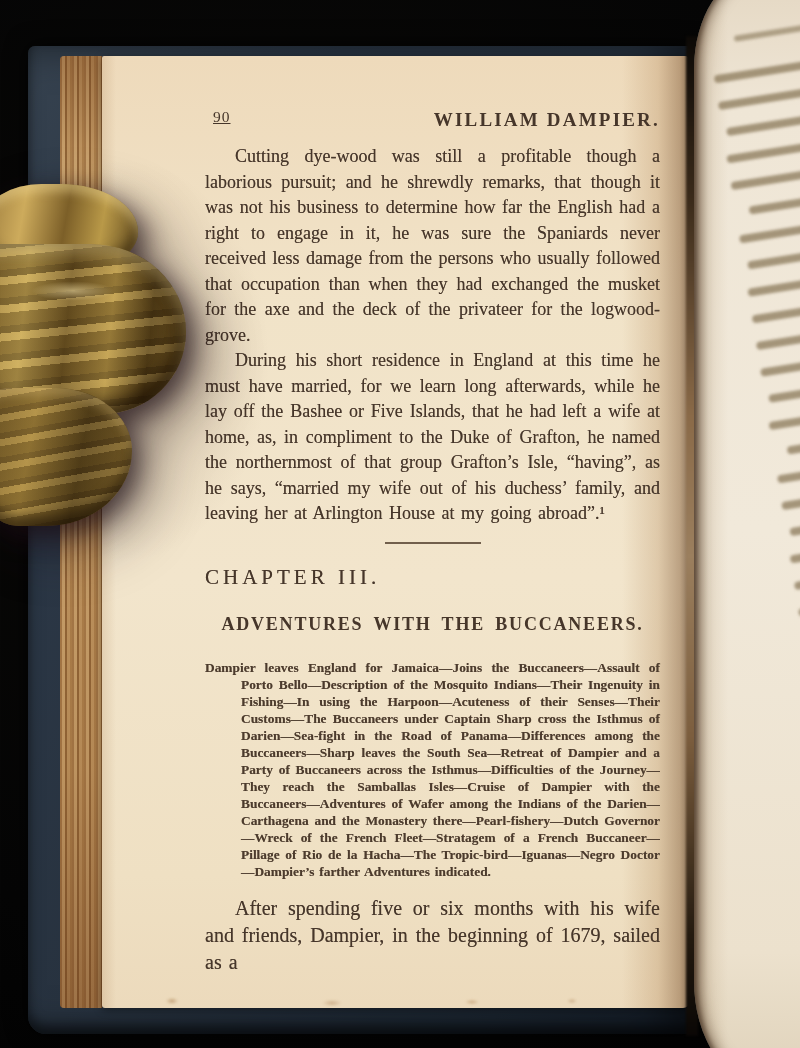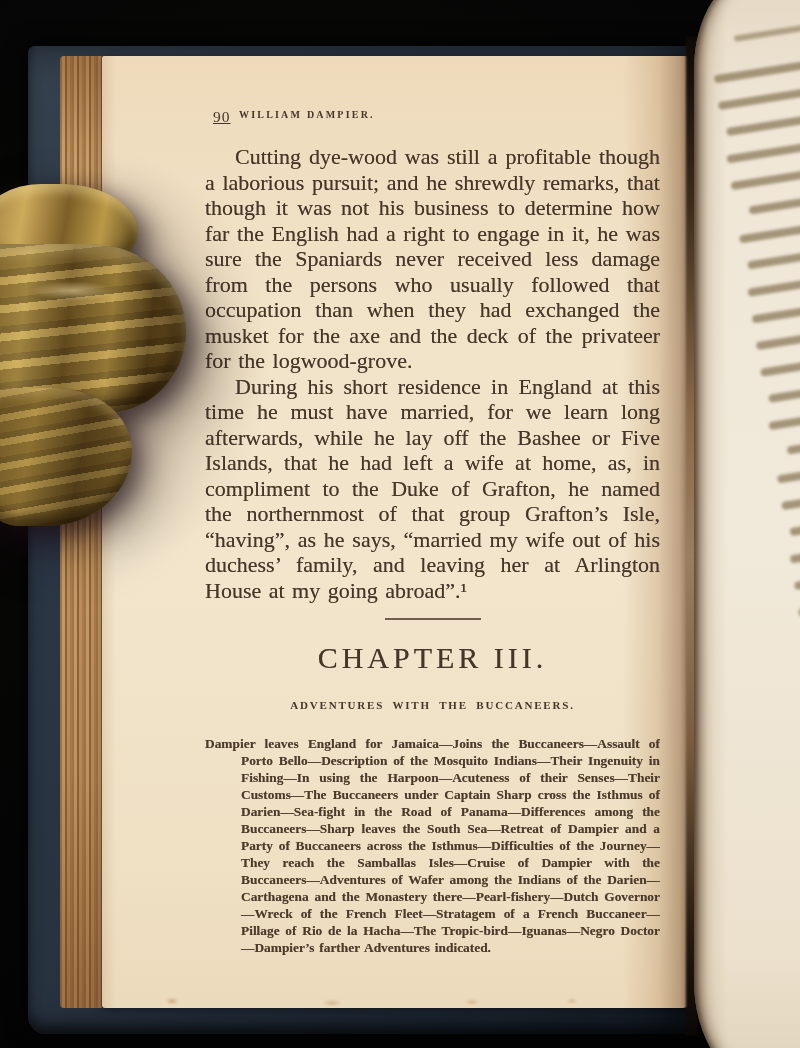--- a/index.html
+++ b/index.html
@@ -33,30 +33,30 @@
       radial-gradient(9px 5px at 30px 9px, rgba(140,85,30,.4), transparent 70%),
       radial-gradient(14px 5px at 190px 11px, rgba(140,85,30,.3), transparent 70%),
       radial-gradient(10px 4px at 330px 10px, rgba(150,95,35,.35), transparent 70%),
       radial-gradient(7px 4px at 430px 9px, rgba(140,85,30,.3), transparent 70%);}
 
   
   .text-col{left:103px;top:0;width:455px;height:952px;color:#46362a;}
   .text-col *{position:static;}
   .pg-head{position:absolute;left:0;top:52px;width:455px;height:22px;}
   .pg-num{position:absolute;left:8px;top:0;font-size:15.5px;letter-spacing:1px;text-decoration:underline;}
-  .run-head{position:absolute;left:0;top:1px;width:100%;text-align:left;padding-left:34px;
-    font-size:10px;letter-spacing:2.2px;font-weight:700;
+  .run-head{position:absolute;left:0;top:1px;width:100%;text-align:right;padding-left:34px;
+    font-size:19px;letter-spacing:2.2px;font-weight:700;
     font-variant:small-caps;text-transform:uppercase;}
   .flow{position:absolute;left:0;top:88px;width:455px;}
-  .flow p.body{font-size:22px;line-height:25.5px;text-align:justify;margin:0;
+  .flow p.body{font-size:18px;line-height:25.5px;text-align:justify;margin:0;
     text-indent:30px;word-spacing:2px;text-shadow:0 0 .5px rgba(70,54,42,.6);}
   .rule{width:96px;height:0;border-top:2px solid #5a4835;margin:15px auto 0 auto;opacity:.85;}
-  .chapter{font-size:30px;font-weight:400;letter-spacing:4px;text-align:center;
+  .chapter{font-size:21px;font-weight:400;letter-spacing:4px;
     margin:21px 0 0 0;text-shadow:0 0 .5px rgba(70,54,42,.6);}
-  .chapsub{font-size:11px;font-weight:700;letter-spacing:1.8px;text-align:center;
+  .chapsub{font-size:18px;font-weight:700;letter-spacing:1.8px;text-align:center;
     margin:24px 0 0 0;word-spacing:4px;}
   .synopsis{font-size:13.4px;line-height:17px;text-align:justify;margin:24px 0 0 0;
     padding-left:36px;text-indent:-36px;word-spacing:1.5px;font-weight:600;
     color:#4c3b2d;text-shadow:0 0 .4px rgba(76,59,45,.5);}
   .closing{font-size:20px;line-height:27px;text-align:justify;margin:15px 0 0 0;
     text-indent:30px;word-spacing:2px;text-shadow:0 0 .5px rgba(70,54,42,.6);}
   .footnote{font-size:14px;text-align:center;margin:3px 0 0 0;word-spacing:1px;}
   .footnote .fn-mark{font-size:10px;vertical-align:super;font-weight:700;}
   .footnote .fn-work{font-style:italic;}
 
@@ -121,20 +121,21 @@
         <p class="body">Cutting dye-wood was still a profitable though a laborious pursuit; and he shrewdly remarks, that though it was not his business to determine how far the English had a right to engage in it, he was sure the Spaniards never received less damage from the persons who usually followed that occupation than when they had exchanged the musket for the axe and the deck of the privateer for the logwood-grove.</p>
         <p class="body">During his short residence in England at this time he must have married, for we learn long afterwards, while he lay off the Bashee or Five Islands, that he had left a wife at home, as, in compliment to the Duke of Grafton, he named the northernmost of that group Grafton’s Isle, “having”, as he says, “married my wife out of his duchess’ family, and leaving her at Arlington House at my going abroad”.¹</p>
 
         <div class="rule"></div>
 
         <h2 class="chapter">CHAPTER III.</h2>
         <h3 class="chapsub">ADVENTURES WITH THE BUCCANEERS.</h3>
 
         <p class="synopsis">Dampier leaves England for Jamaica—Joins the Buccaneers—Assault of Porto Bello—Description of the Mosquito Indians—Their Ingenuity in Fishing—In using the Harpoon—Acuteness of their Senses—Their Customs—The Buccaneers under Captain Sharp cross the Isthmus of Darien—Sea-fight in the Road of Panama—Differences among the Buccaneers—Sharp leaves the South Sea—Retreat of Dampier and a Party of Buccaneers across the Isthmus—Difficulties of the Journey—They reach the Samballas Isles—Cruise of Dampier with the Buccaneers—Adventures of Wafer among the Indians of the Darien—Carthagena and the Monastery there—Pearl-fishery—Dutch Governor—Wreck of the French Fleet—Stratagem of a French Buccaneer—Pillage of Rio de la Hacha—The Tropic-bird—Iguanas—Negro Doctor—Dampier’s farther Adventures indicated.</p>
 
+        <p class="closing">After spending five or six months with his wife and friends, Dampier, in the beginning of 1679, sailed as a</p>
 
       </div>
     </div>
   </div>
 
   <div class="gutter"></div>
 
   <div class="facing">
     <div class="facing-lines">
         <div class="fl" style="width: 96px; height: 6px; margin-left: 26px; opacity: 0.6; margin-bottom: 30px;"></div>

